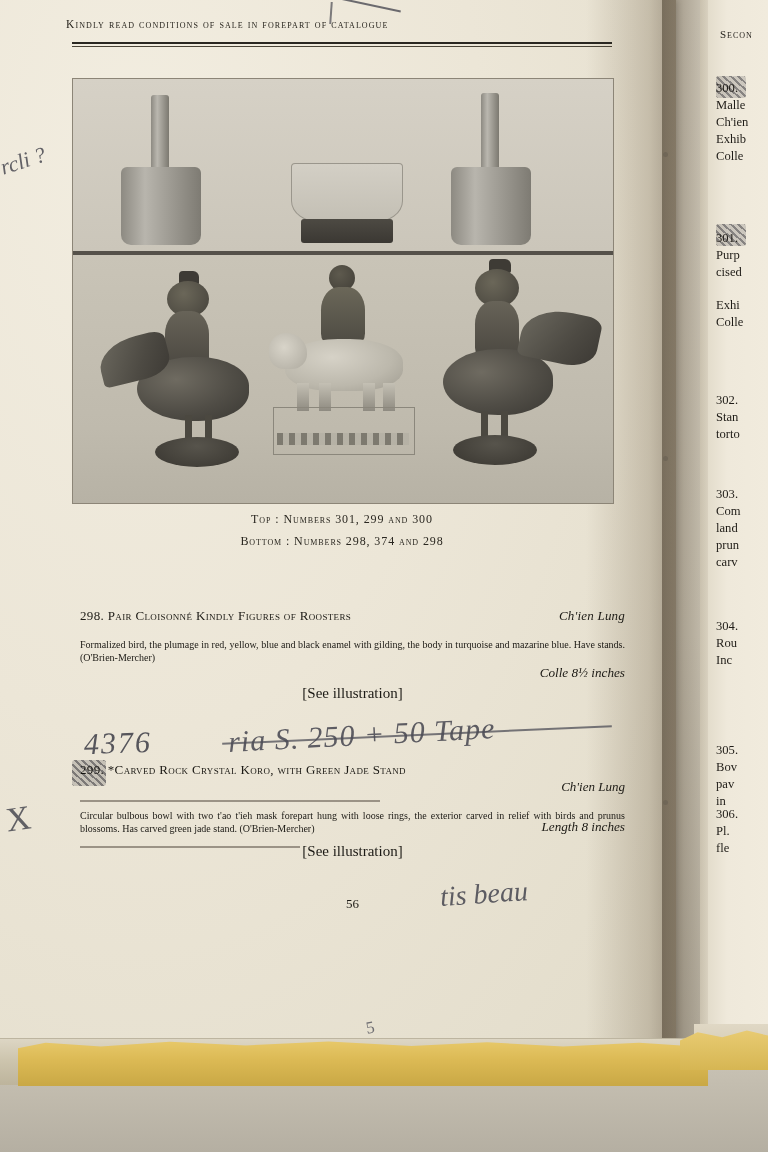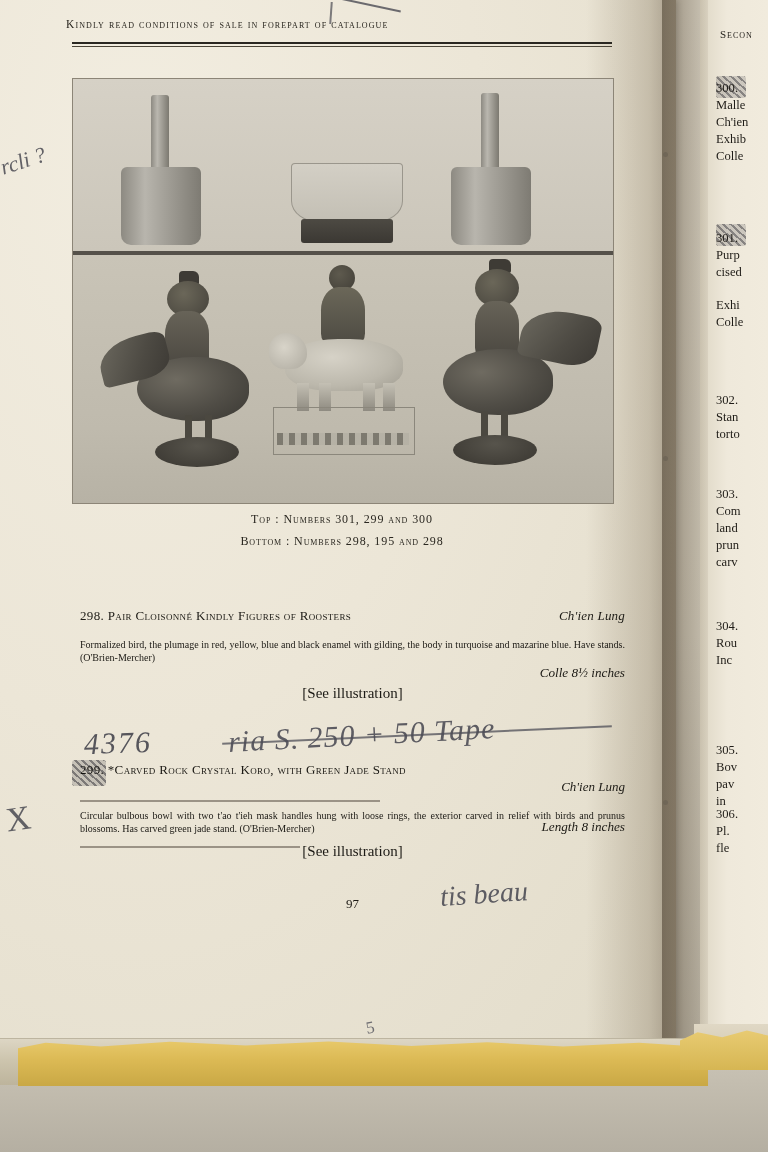--- a/index.html
+++ b/index.html
@@ -567,45 +567,45 @@
         <div class="neck" style="left:72px; top:48px; width:44px; height:58px;"></div>
         <div class="body" style="left:40px; top:96px; width:110px; height:66px;"></div>
         <div class="tail" style="left:118px; top:58px; width:78px; height:52px; transform:rotate(12deg);"></div>
         <div class="legs" style="left:78px; top:158px; width:7px; height:32px;"></div>
         <div class="legs" style="left:98px; top:158px; width:7px; height:32px;"></div>
         <div class="base" style="left:50px; top:182px; width:84px; height:30px;"></div>
       </div>
     </div>
 
     <div class="caption top">Top : Numbers 301, 299 and 300</div>
-    <div class="caption bottom">Bottom : Numbers 298, 195 and 298</div>
+    <div class="caption bottom">Bottom : Numbers 298, 374 and 298</div>
 
     <div class="entry" style="top:608px;">
       <div class="lot-head">
         <span class="attrib">Ch'ien Lung</span>
         <span class="lot-num">298.</span>
         <span>Pair Cloisonné Kindly Figures of Roosters</span>
       </div>
       <div class="lot-body">Formalized bird, the plumage in red, yellow, blue and black enamel with gilding, the body in turquoise and mazarine blue. Have stands. (O'Brien-Mercher)</div>
       <span class="measure">Colle 8½ inches</span>
       <div class="see-illus">[See illustration]</div>
     </div>
 
     <div class="entry" style="top:762px;">
       <div class="lot-head">
         <span class="lot-num">299.</span>
         <span>*Carved Rock Crystal Koro, with Green Jade Stand</span>
       </div>
       <div style="text-align:right; font-style:italic; font-size:13px; margin-top:1px;">Ch'ien Lung</div>
-      <div class="lot-body">Circular bulbous bowl with two t'ao t'ieh mask handles hung with loose rings, the exterior carved in relief with birds and prunus blossoms. Has carved green jade stand. (O'Brien-Mercher)</div>
+      <div class="lot-body">Circular bulbous bowl with two t'ao t'ieh mask forepart hung with loose rings, the exterior carved in relief with birds and prunus blossoms. Has carved green jade stand. (O'Brien-Mercher)</div>
       <span class="measure" style="margin-top:-17px;">Length 8 inches</span>
       <div class="see-illus" style="margin-top:8px;">[See illustration]</div>
     </div>
 
-    <div class="folio" style="top:896px;">97</div>
+    <div class="folio" style="top:896px;">56</div>
 
     <div class="stamp" style="left:72px; top:760px;"></div>
     <div class="underline" style="left:80px; top:800px; width:300px;"></div>
     <div class="underline" style="left:80px; top:846px; width:220px;"></div>
 
     <div class="pencil pencil-circle">rcli ?</div>
     <div class="pencil pencil-4376">4376</div>
     <div class="pencil pencil-bid">ria S.  250 + 50 Tape</div>
     <div class="pencil-strike"></div>
     <div class="pencil pencil-sig">tis beau</div>

